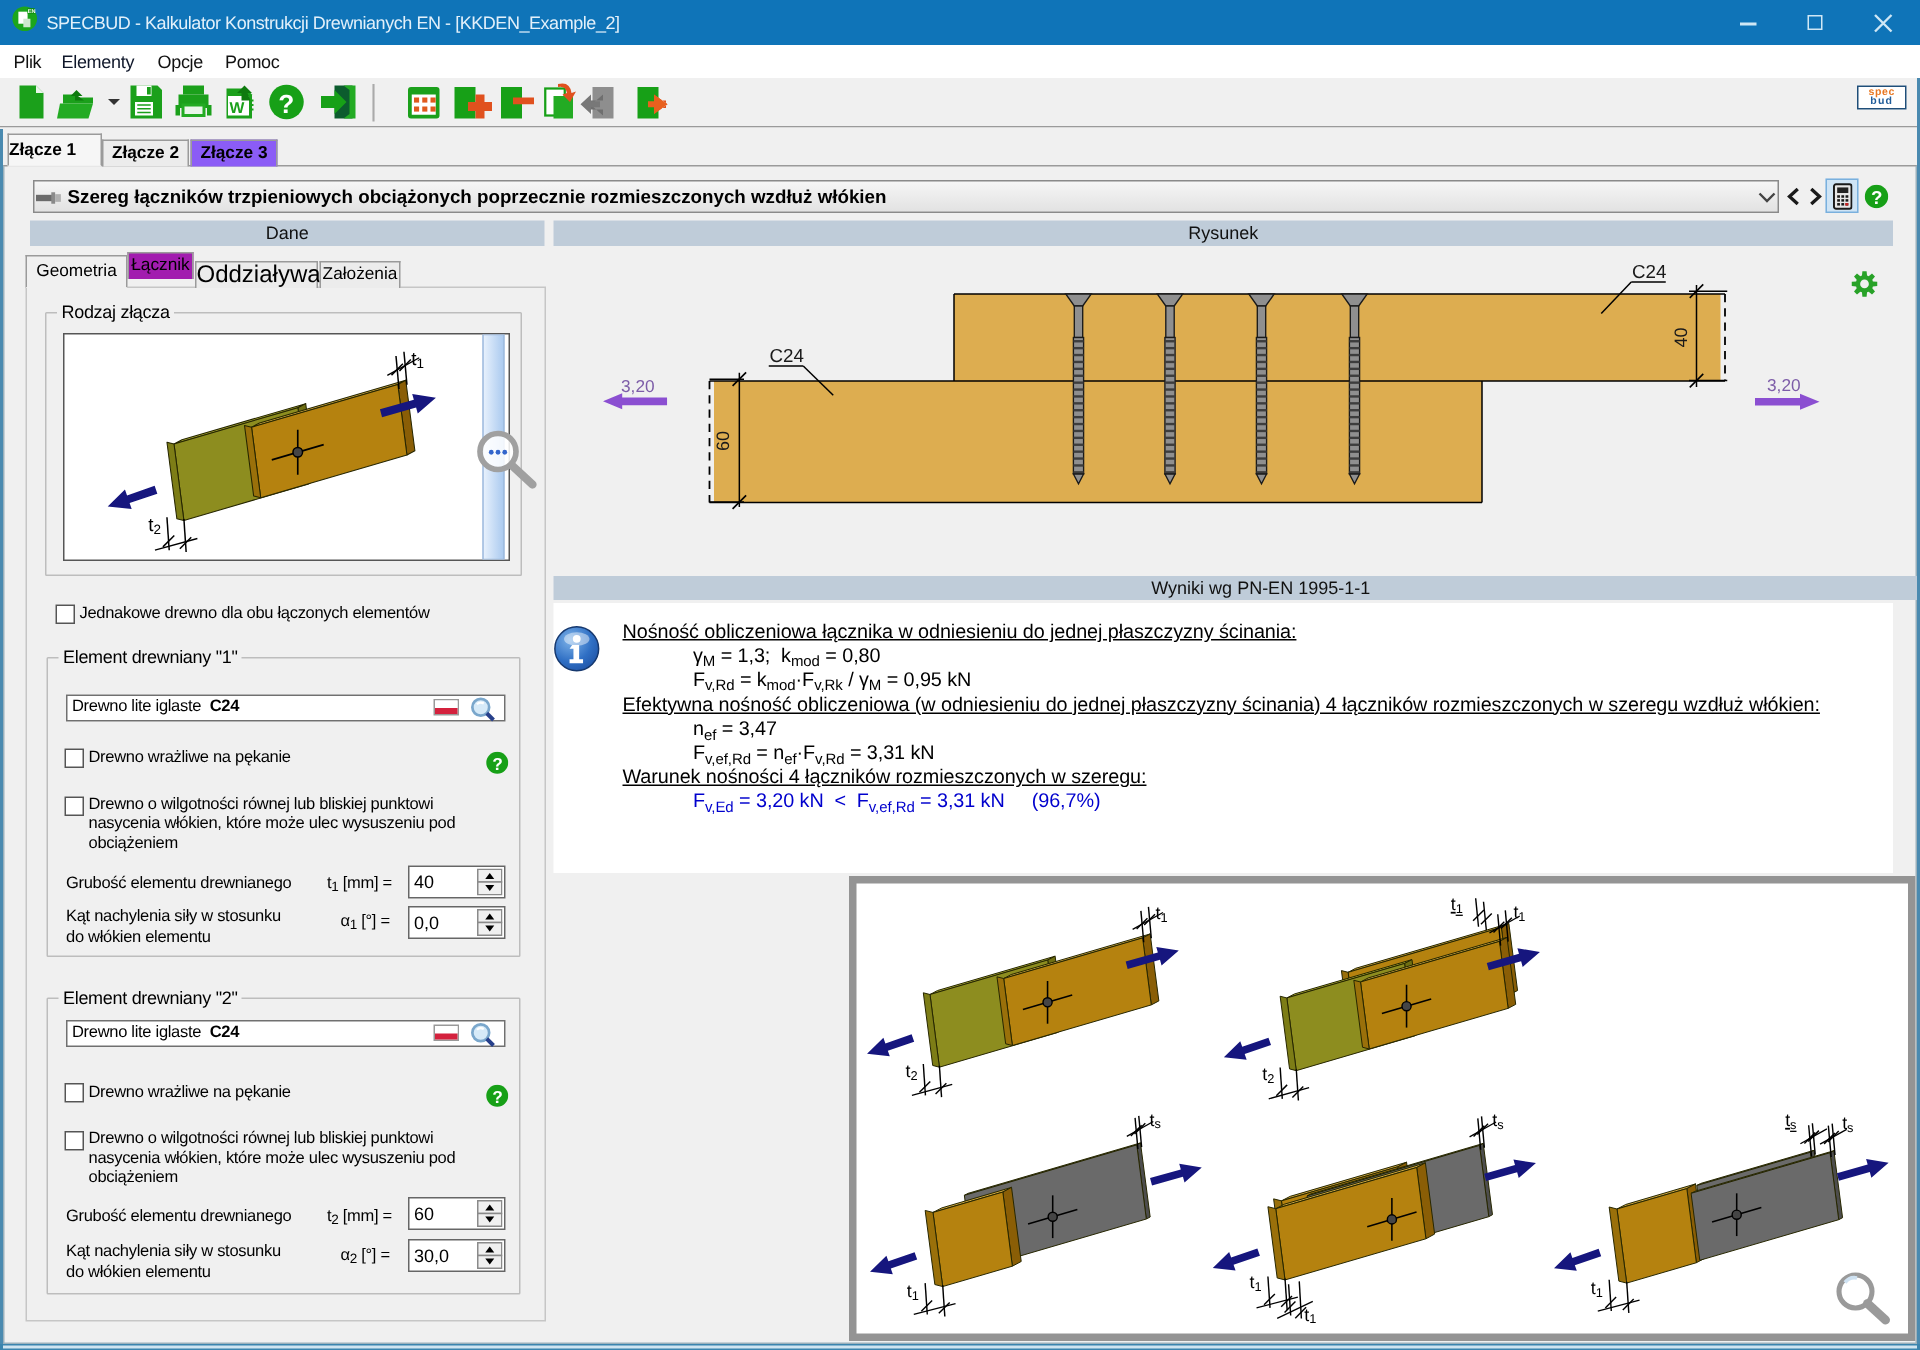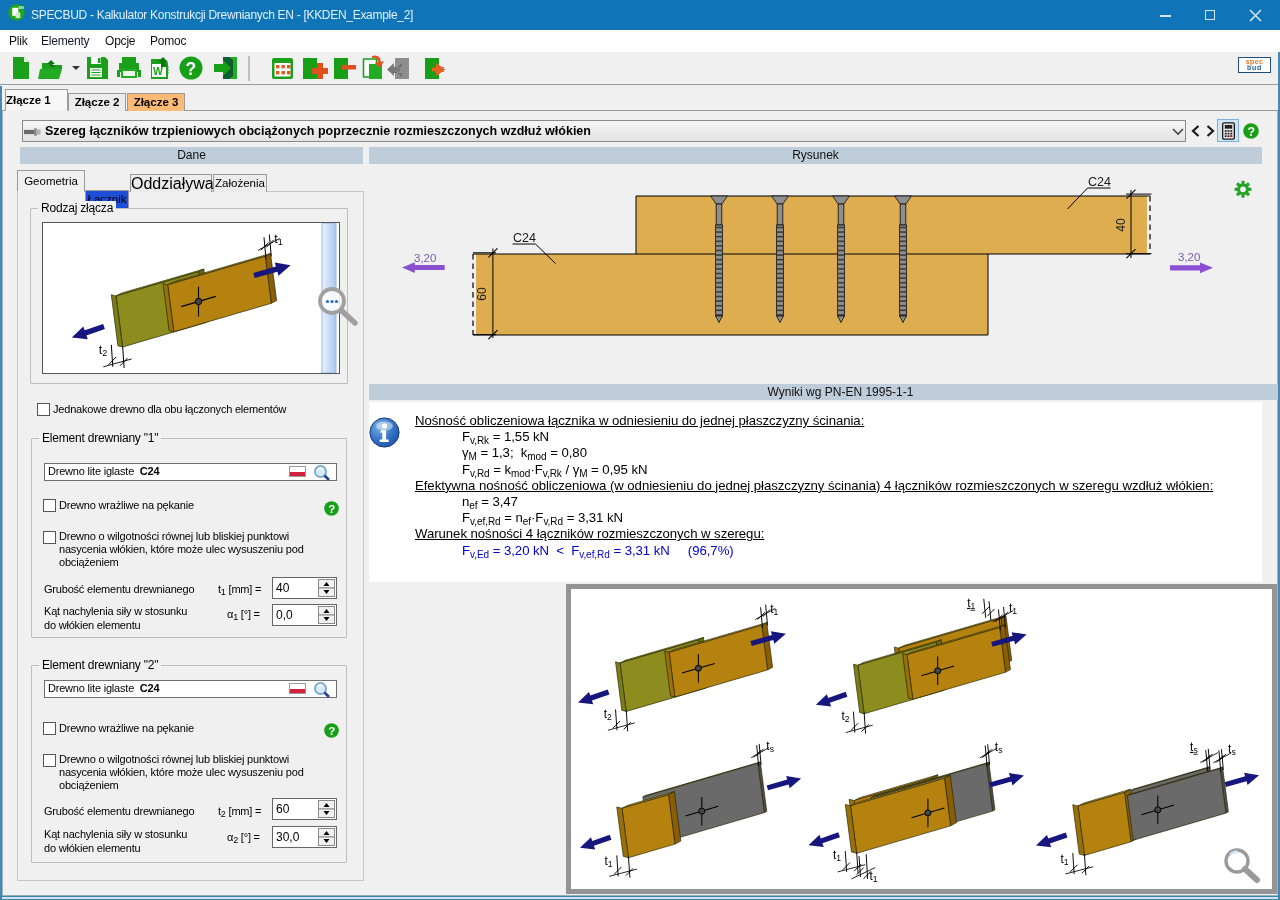--- a/index.html
+++ b/index.html
@@ -274,21 +274,21 @@
     <path d="M426,8 l9,6.5 -9,6.5 v-4.5 h-4 v-4 h4 z" fill="#e8601e"></path>
 </svg>
 <div class="abs" style="left:1238px;top:57px;width:33px;height:16px;border:1.5px solid #1f4e79;background:#fff;text-align:center">
  <div style="font-size:7px;font-weight:bold;color:#e87722;line-height:6px;margin-top:1px;letter-spacing:.4px">spec</div>
  <div style="font-size:7px;font-weight:bold;color:#1f5c99;line-height:6px;letter-spacing:.8px">bud</div>
 </div>
 
 <div class="abs" style="left:0;top:85px;width:1280px;height:815px;background:#f0f0f0"></div>
 <div class="abs" style="left:2px;top:110px;width:1276px;height:786px;border:1px solid #9ab0bb;border-top:1px solid #9a9a9a;background:#f0f0f0"></div>
 <div class="abs" style="left:68px;top:93px;width:58px;height:18px;background:#ececec;border:1px solid #9a9a9a;border-bottom:none;font-size:11.5px;font-weight:bold;text-align:center;line-height:17px">Złącze 2</div>
-<div class="abs" style="left:127px;top:93px;width:58px;height:18px;background:#fdba74;border:1px solid #9a9a9a;border-bottom:none;font-size:11.5px;font-weight:bold;text-align:center;line-height:17px">Złącze 3</div>
+<div class="abs" style="left:127px;top:93px;width:58px;height:18px;background:#8b5cf6;border:1px solid #9a9a9a;border-bottom:none;font-size:11.5px;font-weight:bold;text-align:center;line-height:17px">Złącze 3</div>
 <div class="abs" style="left:5px;top:89px;width:63px;height:22px;background:#f6f6f6;border:1px solid #9a9a9a;border-bottom:1px solid #f2f2f2;font-size:11.5px;font-weight:bold;text-align:left;line-height:20px">Złącze 1</div>
 
 <div class="abs" style="left:22px;top:120px;width:1164px;height:22px;background:linear-gradient(#f6f6f6,#e2e2e2);border:1px solid #8a8a8a"></div>
 <svg class="abs" style="left:24px;top:127px" width="17" height="10" viewBox="0 0 20 11">
  <rect x="0" y="3" width="13" height="5" fill="#6b6b6b"></rect>
     <rect x="12" y="1" width="3" height="9" fill="#8a8a8a"></rect>
     <rect x="15" y="2.5" width="4.5" height="6" fill="#b0b0b0"></rect>
 </svg>
 <div class="abs bold" style="left:45px;top:124px;font-size:12.5px">Szereg łączników trzpieniowych obciążonych poprzecznie rozmieszczonych wzdłuż włókien</div>
 <svg class="abs" style="left:1172px;top:128px" width="12" height="8">
@@ -318,21 +318,21 @@
 <svg class="abs" style="left:1243px;top:123px" width="16" height="16">
     <circle cx="8" cy="8" r="7.8" fill="#17a017"></circle>
     <text x="4.4" y="13" font-size="12.5" font-weight="bold" fill="#fff" font-family="Liberation Sans,sans-serif">?</text>
   </svg>
 
 <div class="hdr" style="left:20px;top:147px;width:343px">Dane</div>
 <div class="hdr" style="left:369px;top:147px;width:893px">Rysunek</div>
 <div class="hdr" style="left:369px;top:384px;width:943px;height:16px;line-height:16px">Wyniki wg PN-EN 1995-1-1</div>
 
 <div class="abs" style="left:17px;top:191px;width:347px;height:690px;border:1px solid #c6c6c6;background:#f0f0f0"></div>
-<div class="abs" style="left:85px;top:190px;width:44px;height:18px;background:#1d4ed8;border:1px solid #9a9a9a;border-bottom:none;font-size:11.5px;text-align:center;line-height:17px">Łącznik</div>
+<div class="abs" style="left:85px;top:168px;width:44px;height:18px;background:#a21caf;border:1px solid #9a9a9a;border-bottom:none;font-size:11.5px;text-align:center;line-height:17px">Łącznik</div>
 <div class="abs" style="left:130px;top:174px;width:82px;height:18px;background:#ececec;border:1px solid #9a9a9a;border-bottom:none;font-size:16px;text-align:center;line-height:17px">Oddziaływania</div>
 <div class="abs" style="left:213px;top:174px;width:54px;height:18px;background:#ececec;border:1px solid #9a9a9a;border-bottom:none;font-size:11.5px;text-align:center;line-height:17px">Założenia</div>
 <div class="abs" style="left:17px;top:170px;width:68px;height:22px;background:#f0f0f0;border:1px solid #9a9a9a;border-bottom:1px solid #f0f0f0;font-size:11.5px;text-align:center;line-height:20px">Geometria</div>
 
 <div class="gbx" style="left:30px;top:208px;width:318px;height:176px"></div>
 <div class="glabel" style="left:38px;top:201px">Rodzaj złącza</div>
 <div class="abs" style="left:42px;top:222px;width:298px;height:152px;background:#fff;border:1px solid #565656"></div>
 <svg class="abs" style="left:43px;top:223px" width="296px" height="150" viewBox="0 0 296 150">
  <defs>
       <linearGradient id="sgrad" x1="0" y1="0" x2="1" y2="0">
@@ -575,21 +575,20 @@
         <stop offset="1" stop-color="#1a4a9c"></stop>
       </radialGradient>
     </defs>
  <circle cx="15.5" cy="15.5" r="14.6" fill="url(#ib)" stroke="#16386e" stroke-width="1"></circle>
  <ellipse cx="15.5" cy="9" rx="8.5" ry="4.5" fill="#ffffff" opacity="0.45"></ellipse>
  <circle cx="15.5" cy="8.9" r="2.6" fill="#fff"></circle>
  <path d="M12.5,13 h4.6 v9.5 h2.6 v2.6 h-9 v-2.6 h2.6 v-7 h-2.6 z" fill="#fff"></path>
 </svg>
 <div class="abs res" style="left:415px;top:413px">
 <div class="ul">Nośność obliczeniowa łącznika w odniesieniu do jednej płaszczyzny ścinania:</div>
-<div class="ind">F<sub>v,Rk</sub> = 1,55 kN</div>
 <div class="ind">γ<sub>M</sub> = 1,3;&nbsp; k<sub>mod</sub> = 0,80</div>
 <div class="ind">F<sub>v,Rd</sub> = k<sub>mod</sub>·F<sub>v,Rk</sub> / γ<sub>M</sub> = 0,95 kN</div>
 <div class="ul">Efektywna nośność obliczeniowa (w odniesieniu do jednej płaszczyzny ścinania) 4 łączników rozmieszczonych w szeregu wzdłuż włókien:</div>
 <div class="ind">n<sub>ef</sub> = 3,47</div>
 <div class="ind">F<sub>v,ef,Rd</sub> = n<sub>ef</sub>·F<sub>v,Rd</sub> = 3,31 kN</div>
 <div class="ul">Warunek nośności 4 łączników rozmieszczonych w szeregu:</div>
 <div class="ind" style="color:#0000cd">F<sub>v,Ed</sub> = 3,20 kN&nbsp; &lt; &nbsp;F<sub>v,ef,Rd</sub> = 3,31 kN&nbsp;&nbsp;&nbsp;&nbsp; (96,7%)</div>
 </div>
 
 <div class="abs" style="left:566px;top:584px;width:711px;height:310px;background:#fff;border:5px solid #949494"></div>

